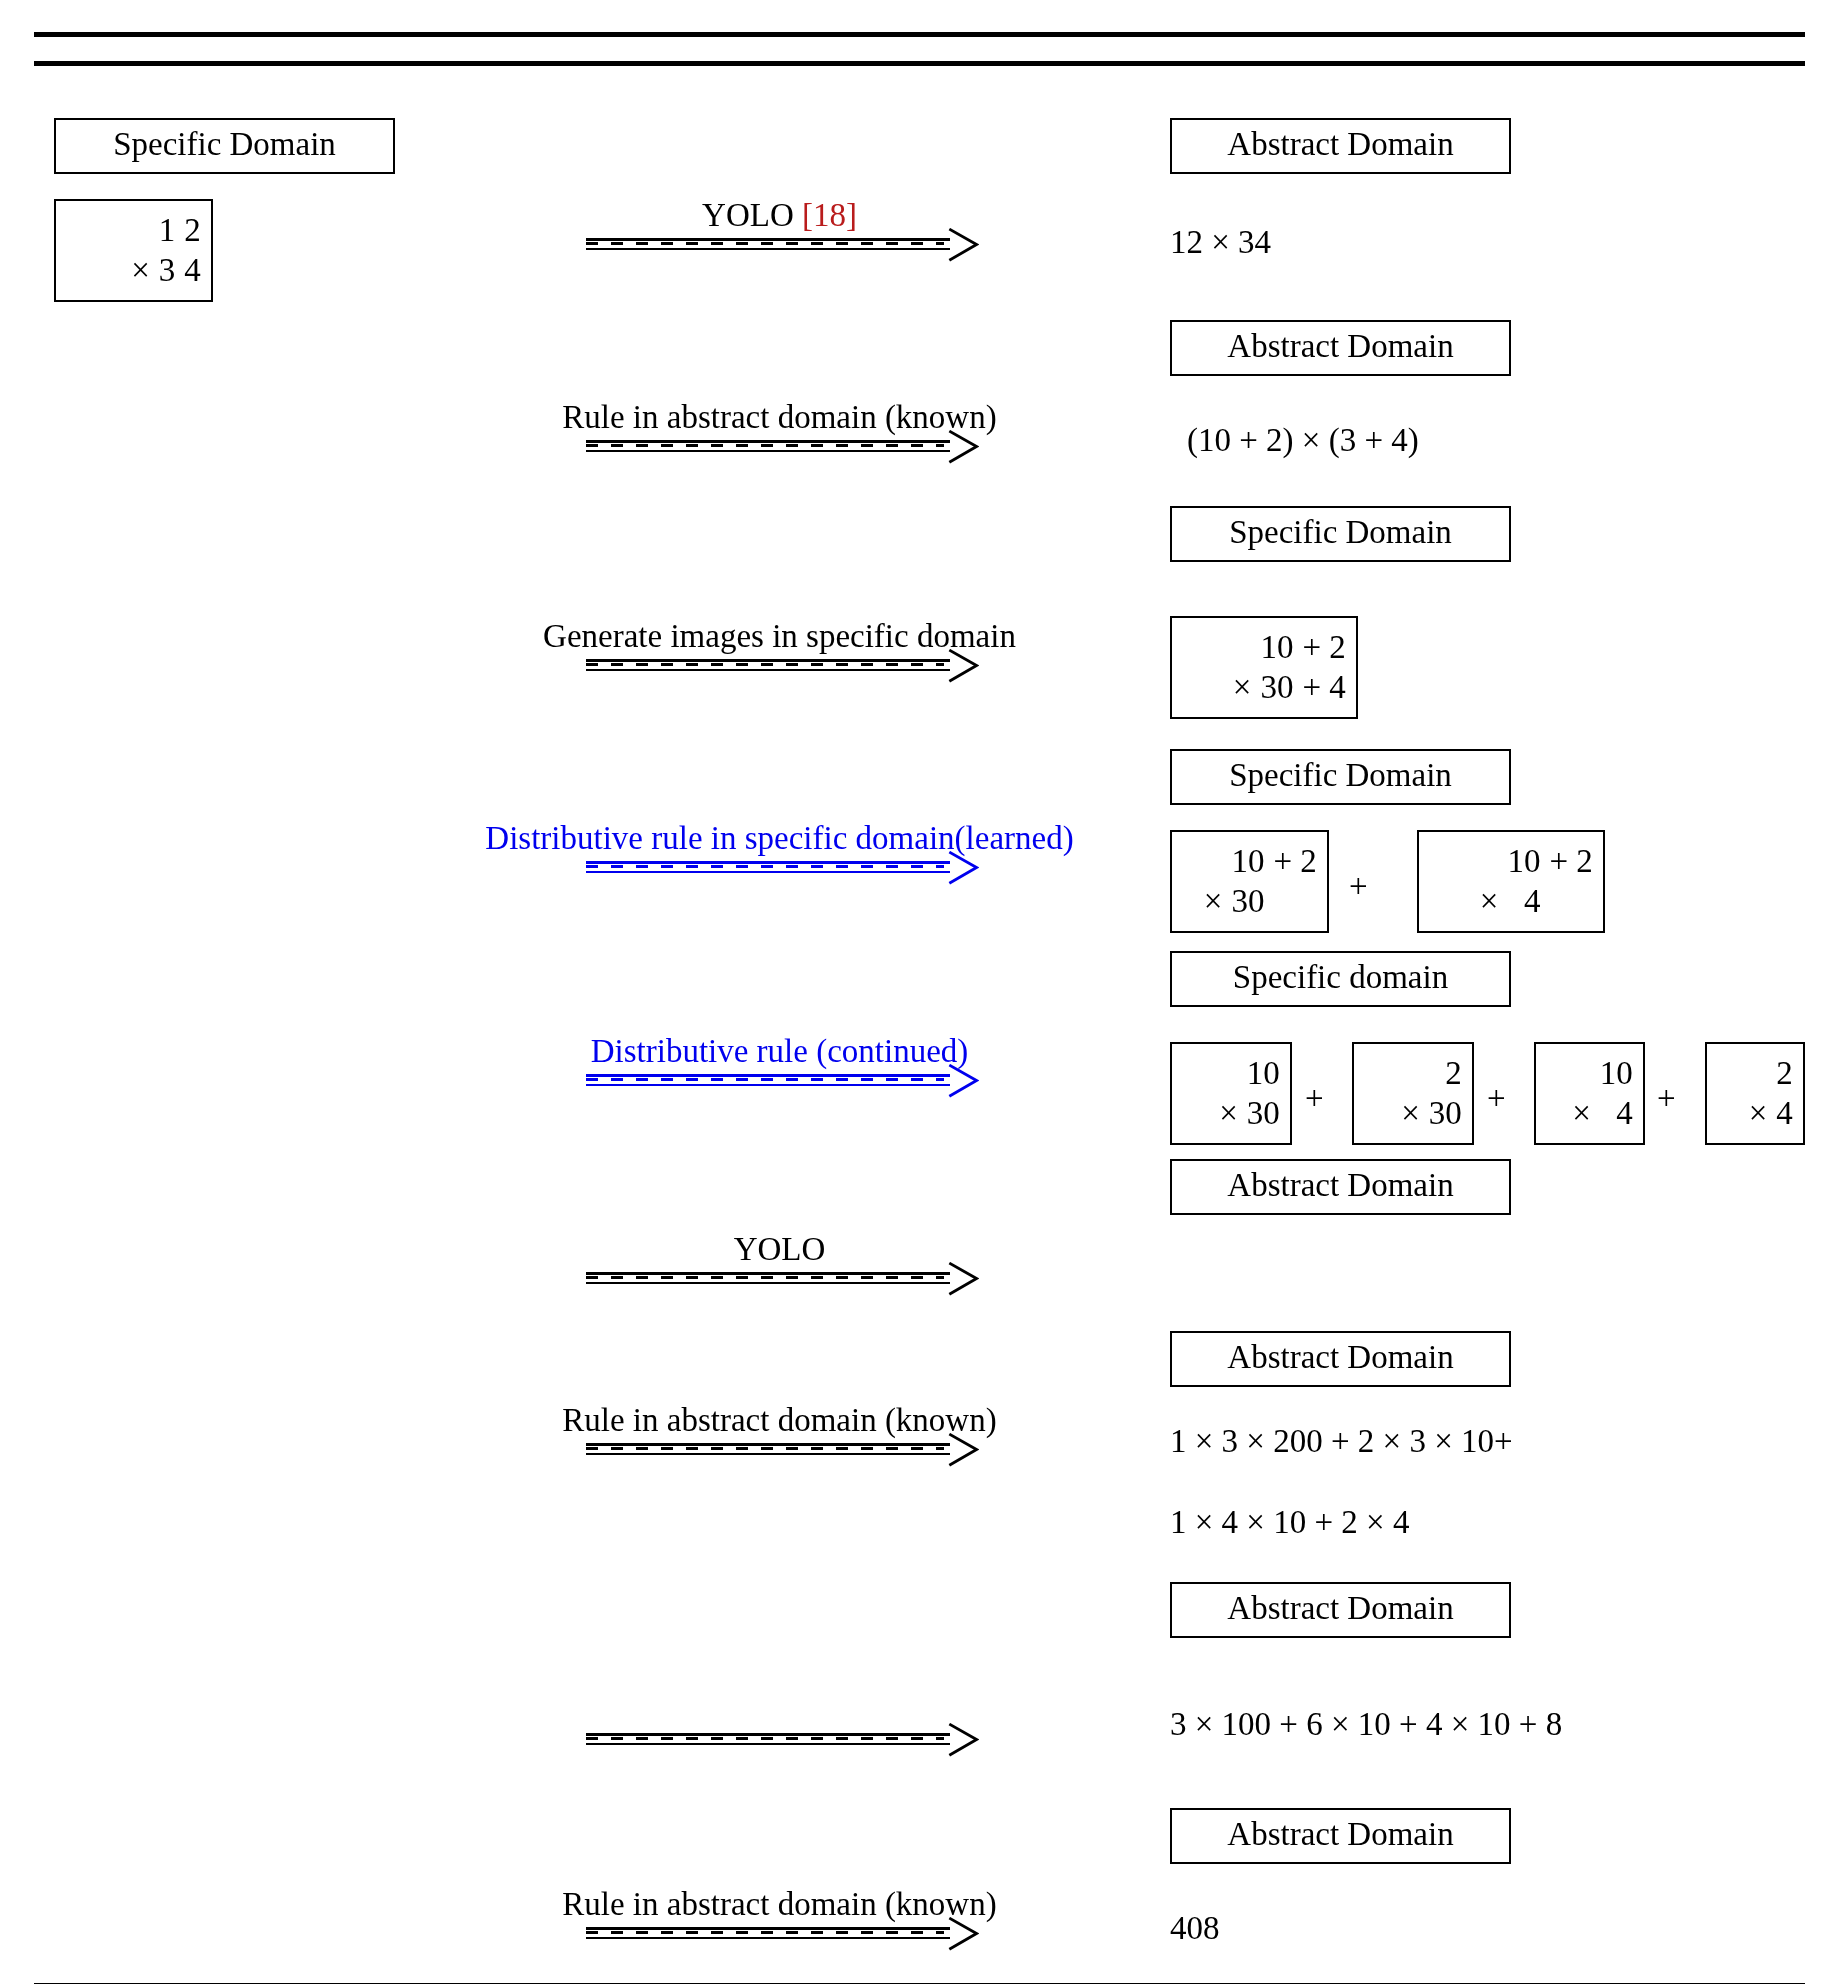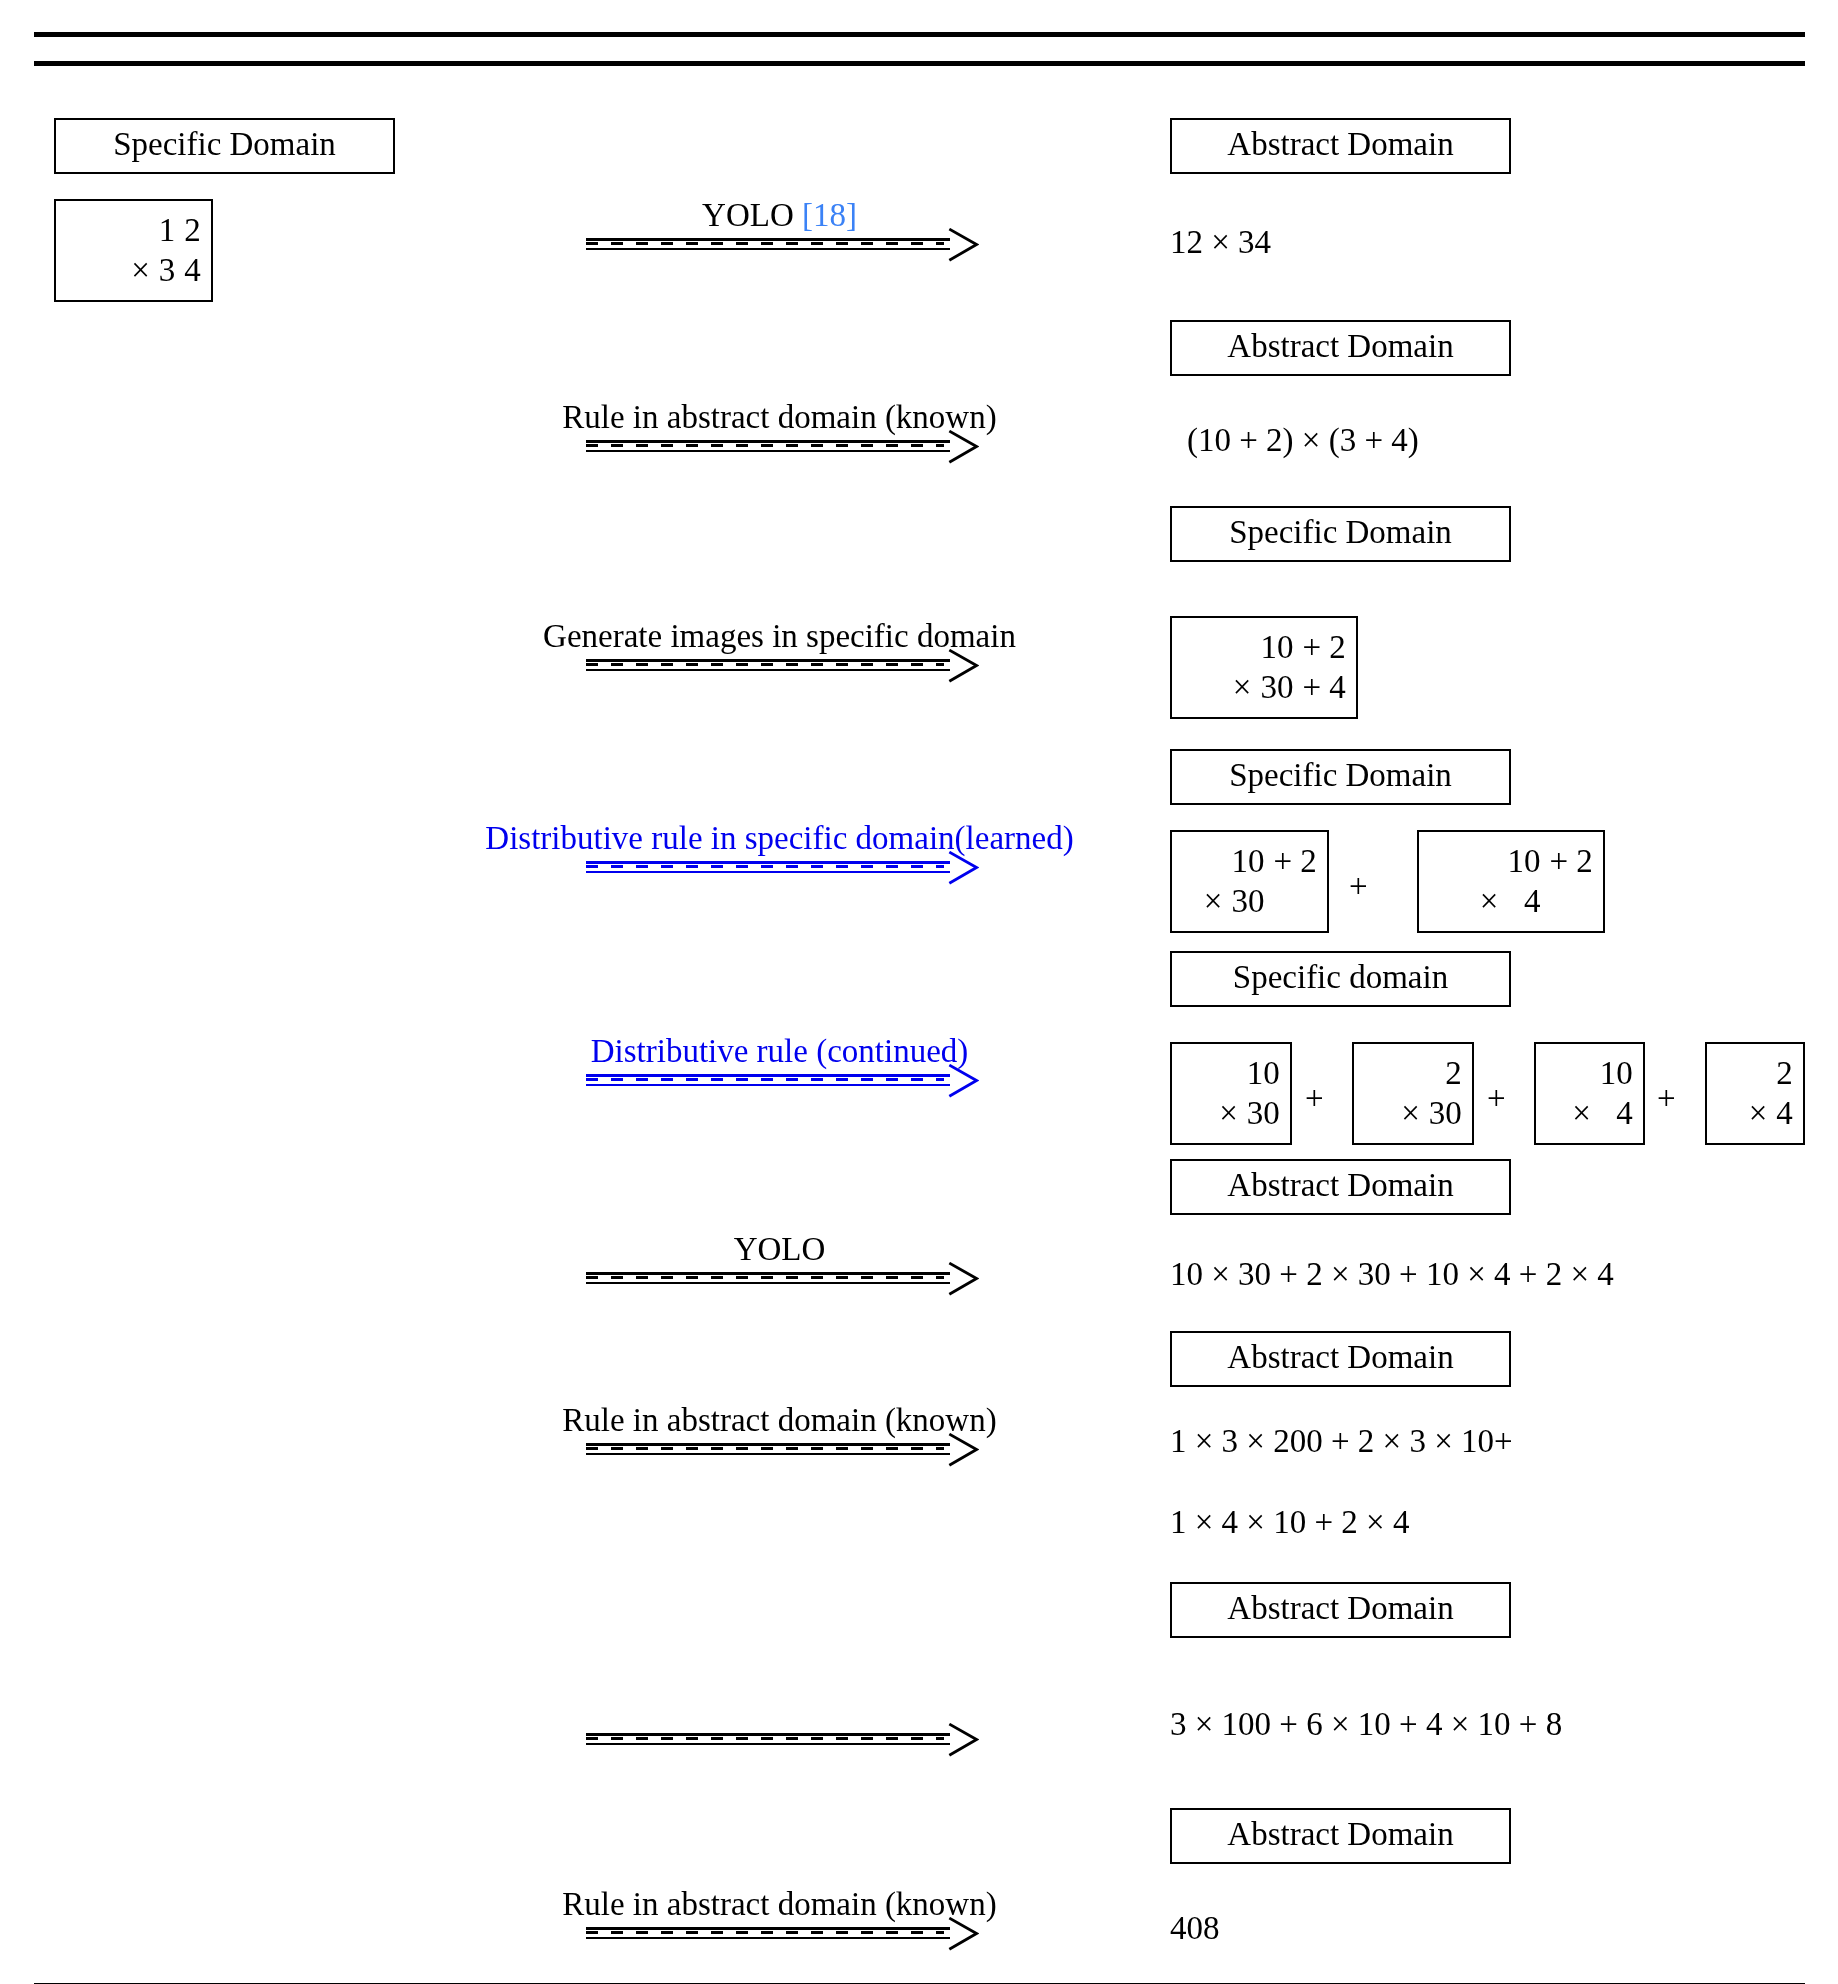--- a/index.html
+++ b/index.html
@@ -126,21 +126,21 @@
   }
   .arrow-head svg { display: block; }
 
   .arrow-group.blue .arrow-line,
   .arrow-group.blue .arrow-dash { background-color: #0000ee; }
   .arrow-group.blue .arrow-dash {
     background: repeating-linear-gradient(
         to right, #0000ee 0px, #0000ee 12.5px, transparent 12.5px, transparent 25px);
   }
 
-  .cite { color: #3b82f6; }
+  .cite { color: #b91c1c; }
 </style>
 </head>
 <body>
 
 <div class="page">
 
   <div class="hrule top1"></div>
   <div class="hrule top2"></div>
   <div class="hrule bottom"></div>
 
@@ -340,21 +340,20 @@
       <div class="arrow-line l2" style="width:364px;"></div>
       <div class="arrow-dash" style="width:358px;"></div>
       <div class="arrow-head" style="left:362px;">
         <svg width="31" height="34" viewBox="0 0 54 60">
             <path d="M2 2 L50 29 L2 57" fill="none" stroke="#000" stroke-width="5"></path>
           </svg>
       </div>
     </div>
   </div>
 
-  <div class="expr" style="left:1170px; top:1242px;">10 × 30 + 2 × 30 + 10 × 4 + 2 × 4</div>
 
   <div class="domain-box" style="left:1170px; top:1315px; width:341px;">
     <span>Abstract Domain</span>
   </div>
 
   <div class="arrow-group" style="left:586px; top:1424px; width:387px;">
     <div class="arrow-label">Rule in abstract domain (known)</div>
     <div class="arrow-body">
       <div class="arrow-line l1" style="width:364px;"></div>
       <div class="arrow-line l2" style="width:364px;"></div>

